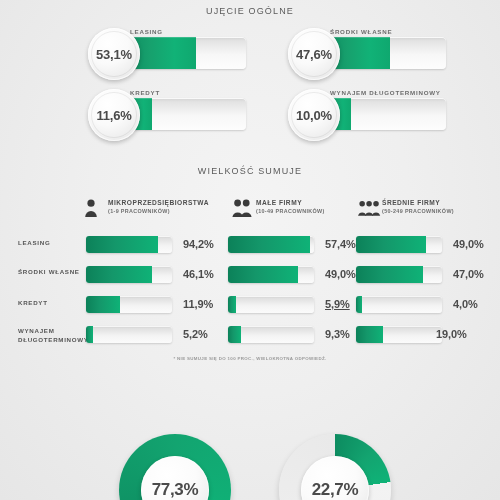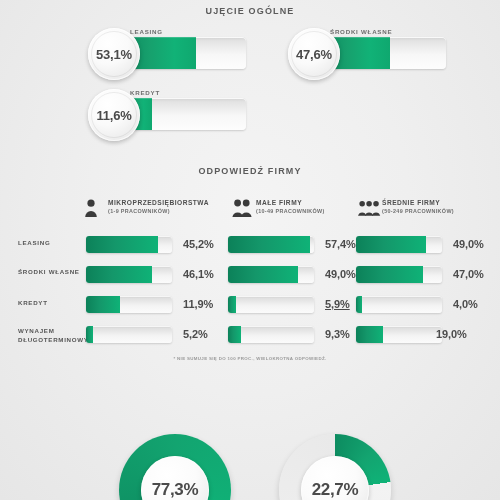--- a/index.html
+++ b/index.html
@@ -21,21 +21,21 @@
     height: 500px;
   }
 
   
   .section-title {
     position: absolute;
     width: 100%;
     text-align: center;
     font-size: 9px;
     letter-spacing: 1.15px;
-    font-weight: bold;
+    font-weight: normal;
     color: #5b5b5b;
   }
 
   
   .gauge {
     position: absolute;
     width: 160px;
     height: 52px;
   }
   .gauge .bar-label {
@@ -234,22 +234,31 @@
   <div class="gauge" id="gauge-2" style="left:88px; top:89px;">
     <div class="bar-label">KREDYT</div>
     <div class="track">
       <div class="fill" style="width: 28.296px;"></div>
     </div>
     <div class="knob">
       <span>11,6%</span>
     </div>
   </div>
 
-
-  <div class="section-title" style="top:166px;">ODPOWIEDŹ FIRMY</div>
+  <div class="gauge" id="gauge-3" style="left:288px; top:89px;">
+    <div class="bar-label">WYNAJEM DŁUGOTERMINOWY</div>
+    <div class="track">
+      <div class="fill" style="width: 26.6px;"></div>
+    </div>
+    <div class="knob">
+      <span>10,0%</span>
+    </div>
+  </div>
+
+  <div class="section-title" style="top:166px;">WIELKOŚĆ SUMUJE</div>
 
   <div class="col-head" id="colhead-0" style="left:84px; top:198px;">
     <svg class="people" viewBox="0 0 26 20">
       <circle cx="7" cy="5.2" r="3.6" fill="#3b3b3b"></circle>
       <path d="M1.2 19 A5.8 6 0 0 1 12.8 19 Z" fill="#3b3b3b"></path>
     </svg>
     <div class="head-text">
       <div class="head-name">MIKROPRZEDSIĘBIORSTWA</div>
       <div class="head-sub">(1-9 PRACOWNIKÓW)</div>
     </div>
@@ -288,21 +297,21 @@
   <div class="row-label" style="top:299px;">KREDYT</div>
   <div class="row-label" style="top:327px;">
     <div>WYNAJEM</div>
     <div>DŁUGOTERMINOWY</div>
   </div>
 
   <div id="matrix">
       <div class="mbar" style="left: 86px; top: 236px;">
         <div class="fill" style="width: 71.6667px;"></div>
       </div>
-      <div class="mval" style="left: 183px; top: 238px;">45,2%</div>
+      <div class="mval" style="left: 183px; top: 238px;">94,2%</div>
       <div class="mbar" style="left: 228px; top: 236px;">
         <div class="fill" style="width: 82.2733px;"></div>
       </div>
       <div class="mval" style="left: 325px; top: 238px;">57,4%</div>
       <div class="mbar" style="left: 356px; top: 236px;">
         <div class="fill" style="width: 70.2333px;"></div>
       </div>
       <div class="mval" style="left: 453px; top: 238px;">49,0%</div>
       <div class="mbar" style="left: 86px; top: 266px;">
         <div class="fill" style="width: 66.0767px;"></div>

